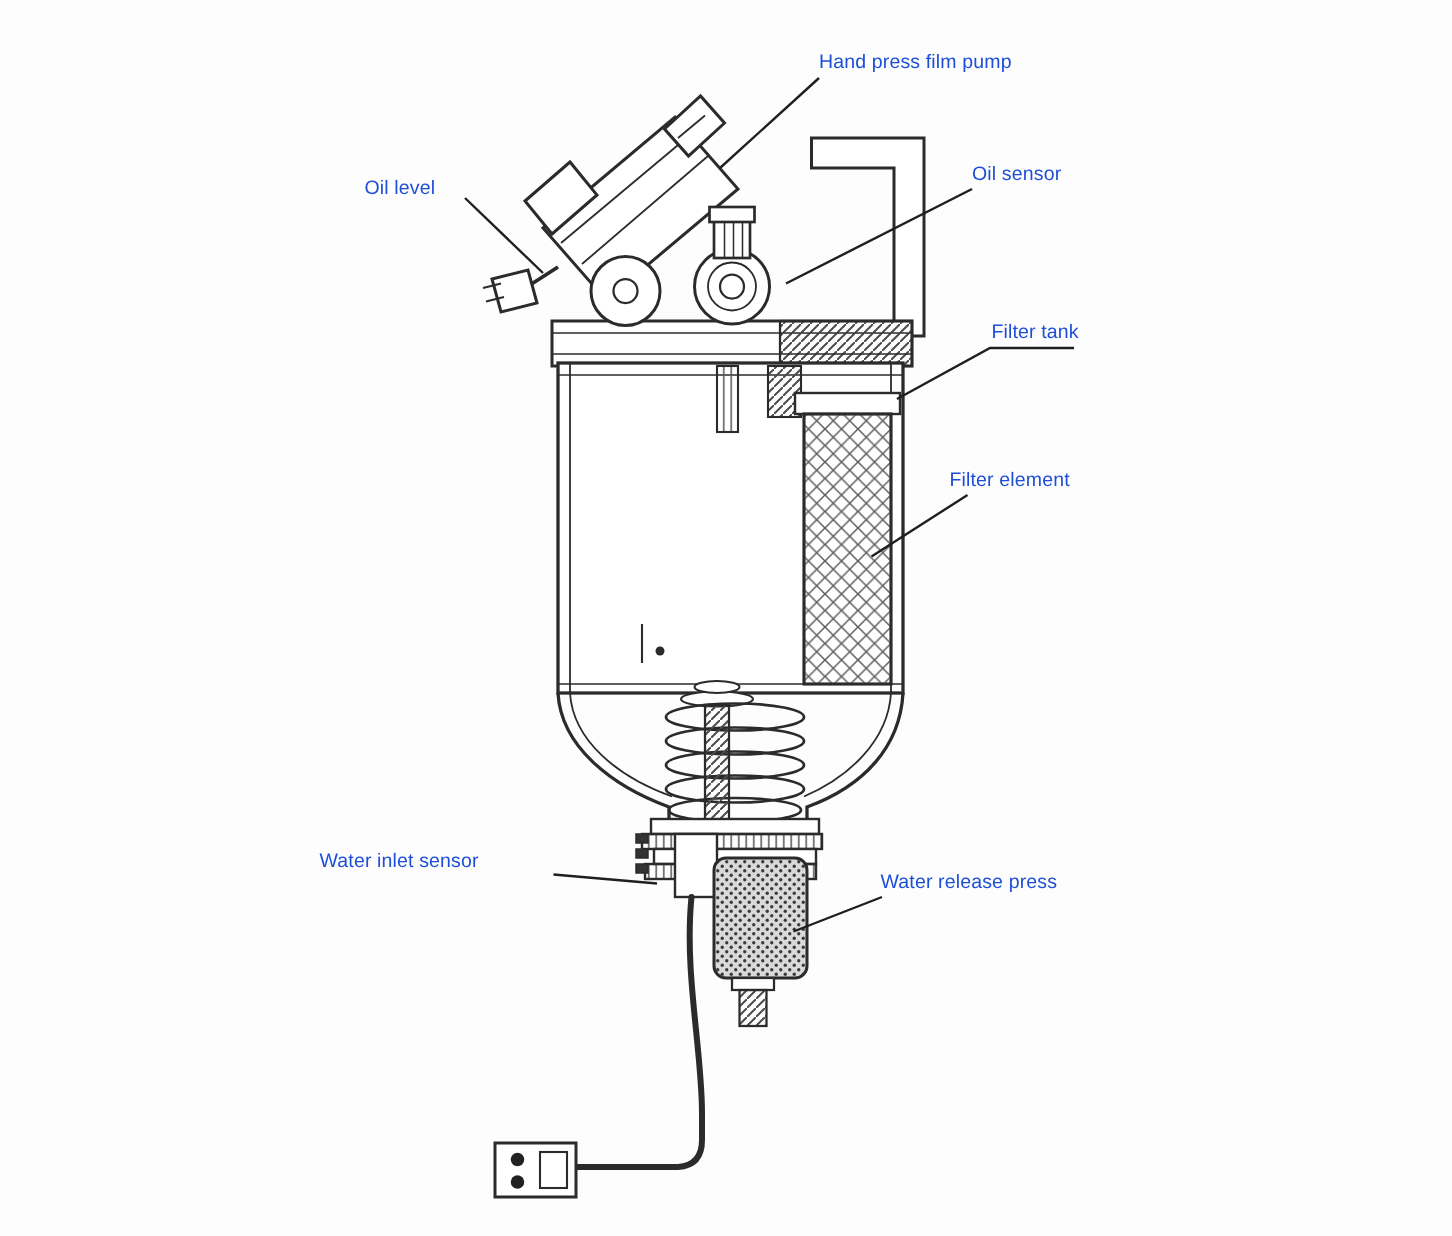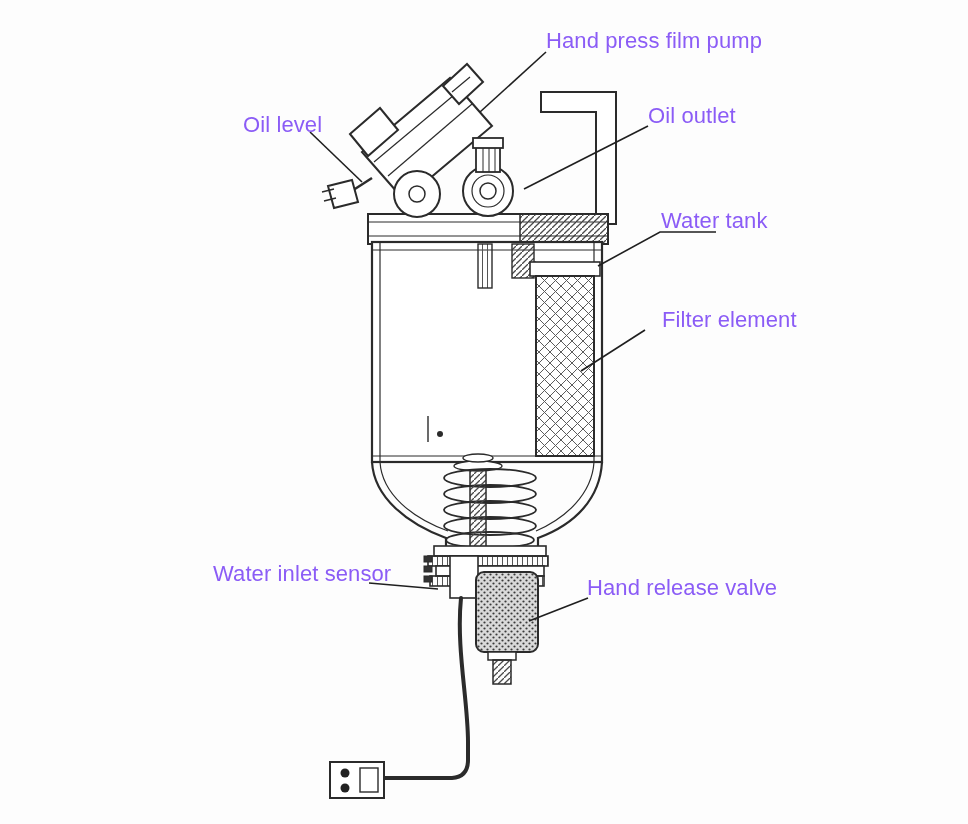--- a/index.html
+++ b/index.html
@@ -8,22 +8,22 @@
     position: relative;
     width: 968px;
     height: 824px;
     background: #fdfdfd;
     overflow: hidden;
     font-family: "Liberation Sans", sans-serif;
   }
   .canvas svg { position: absolute; left: 0; top: 0; }
   .label {
     position: absolute;
-    font-size: 22px;
-    color: #8b5cf6;
+    font-size: 13px;
+    color: #1d4ed8;
     white-space: nowrap;
     letter-spacing: 0.1px;
     line-height: 22px;
   }
 </style>
 </head>
 <body>
 
 <div class="canvas">
 
@@ -161,23 +161,23 @@
       <path d="M645,330 L581,371"></path>
       <path d="M369,583 L438,589"></path>
       <path d="M588,598 L529,621"></path>
     </g>
   </svg>
 
   <div class="label" style="left:546px; top:30px">Hand press film pump</div>
 
   <div class="label" style="left:243px; top:114px">Oil level</div>
 
-  <div class="label" style="left:648px; top:105px">Oil outlet</div>
+  <div class="label" style="left:648px; top:105px">Oil sensor</div>
 
-  <div class="label" style="left:661px; top:210px">Water tank</div>
+  <div class="label" style="left:661px; top:210px">Filter tank</div>
 
-  <div class="label" style="left:662px; top:309px">Filter element</div>
+  <div class="label" style="left:633px; top:309px">Filter element</div>
 
   <div class="label" style="left:213px; top:563px">Water inlet sensor</div>
 
-  <div class="label" style="left:587px; top:577px">Hand release valve</div>
+  <div class="label" style="left:587px; top:577px">Water release press</div>
 
 </div>
 
 </body></html>

